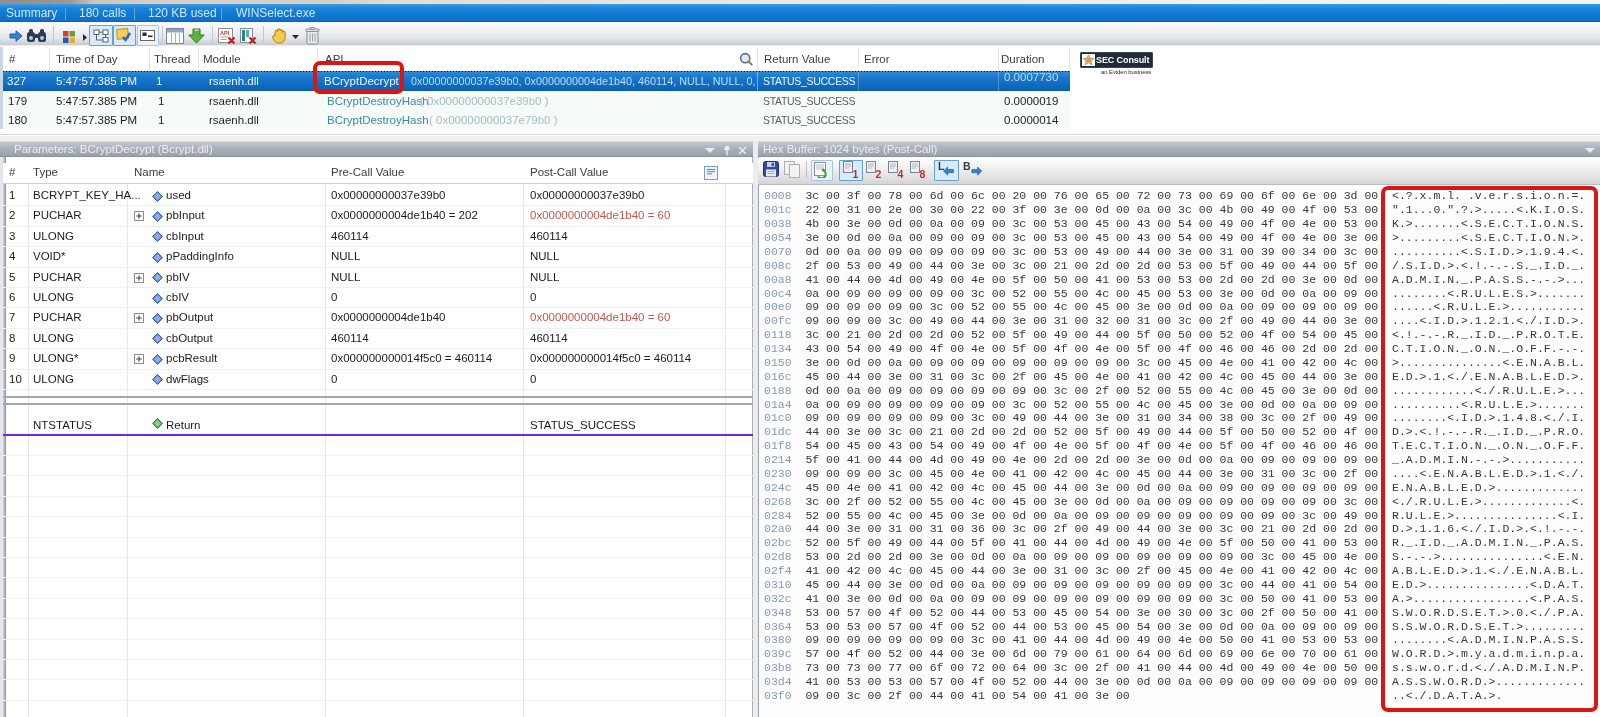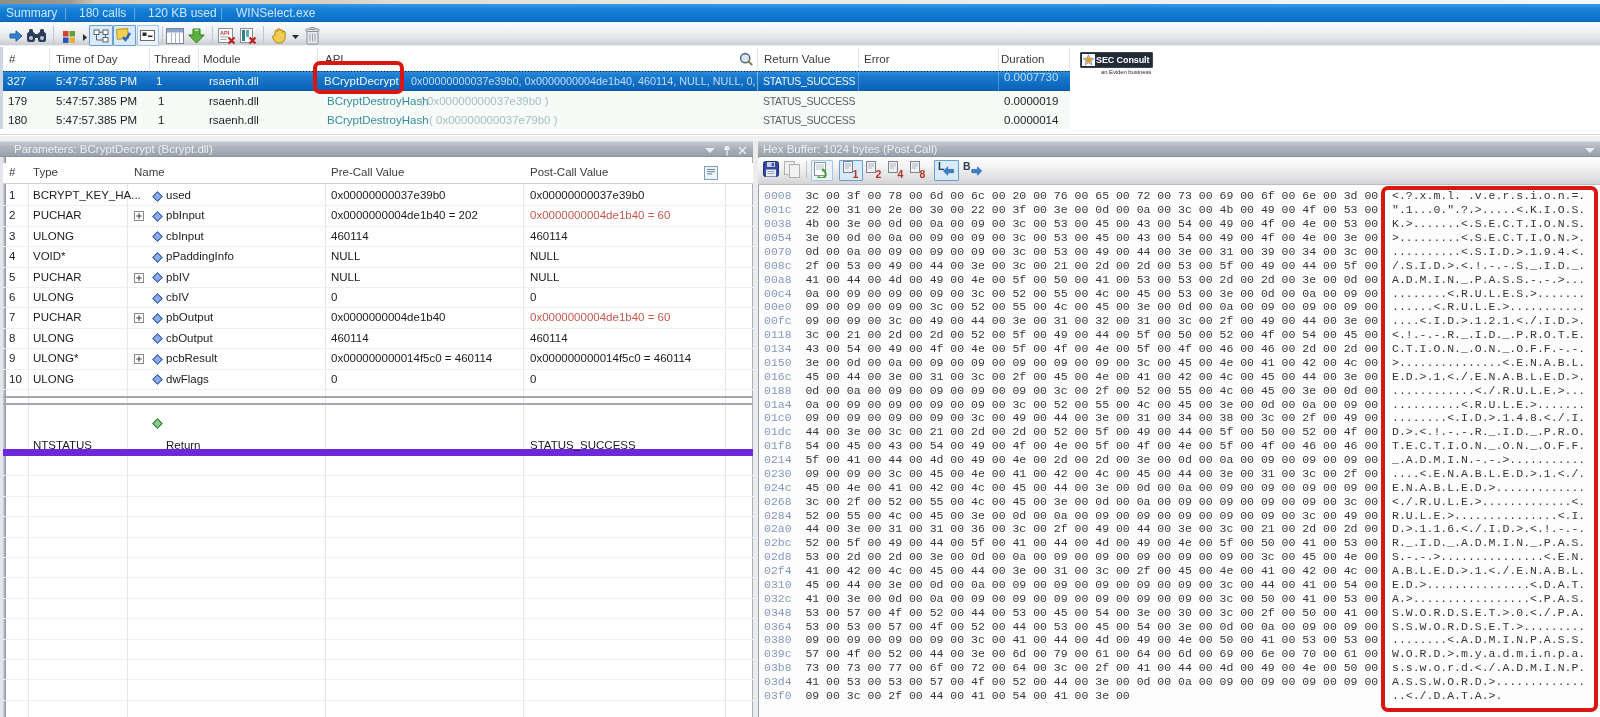--- a/index.html
+++ b/index.html
@@ -386,21 +386,21 @@
     <span style="left:163px">dwFlags</span>
     <span style="left:328px">0</span>
     <span class="" style="left:527px">0</span>
   </div>
 <svg class="a" style="left:152px;top:374.0999999999999px" width="11" height="11" viewBox="0 0 11 11">
     <path d="M5.5 0.5 L10.5 5.5 5.5 10.5 0.5 5.5 z" fill="#4a79d6" stroke="#274f9e" stroke-width="0.8"></path>
     <path d="M5.5 1.8 L9.2 5.5 5.5 9.2 1.8 5.5 z" fill="#8fabe8"></path>
   </svg>
 <div class="a" style="left:3px;top:396px;width:750px;height:2px;background:#a2a7af"></div>
 <div class="a" style="left:3px;top:403px;width:750px;height:2px;background:#a2a7af"></div>
-<div class="a prow" style="top:436px;border-bottom:7px solid #6d28d9">
+<div class="a prow" style="top:416px;border-bottom:2px solid #6d28d9">
     <span style="left:30px">NTSTATUS</span>
     <span style="left:163px">Return</span>
     <span style="left:527px">STATUS_SUCCESS</span>
   </div>
 <svg class="a" style="left:152px;top:418px" width="11" height="11" viewBox="0 0 11 11">
     <path d="M5.5 0.5 L10.5 5.5 5.5 10.5 0.5 5.5 z" fill="#3f9e43" stroke="#1e6e22" stroke-width="0.8"></path>
     <path d="M5.5 1.8 L9.2 5.5 5.5 9.2 1.8 5.5 z" fill="#8ccB8e"></path>
   </svg>
 <div class="a ptitle" style="left:758px;width:842px">
     <span class="a" style="left:5px;top:1px">Hex Buffer: 1024 bytes (Post-Call)</span>

